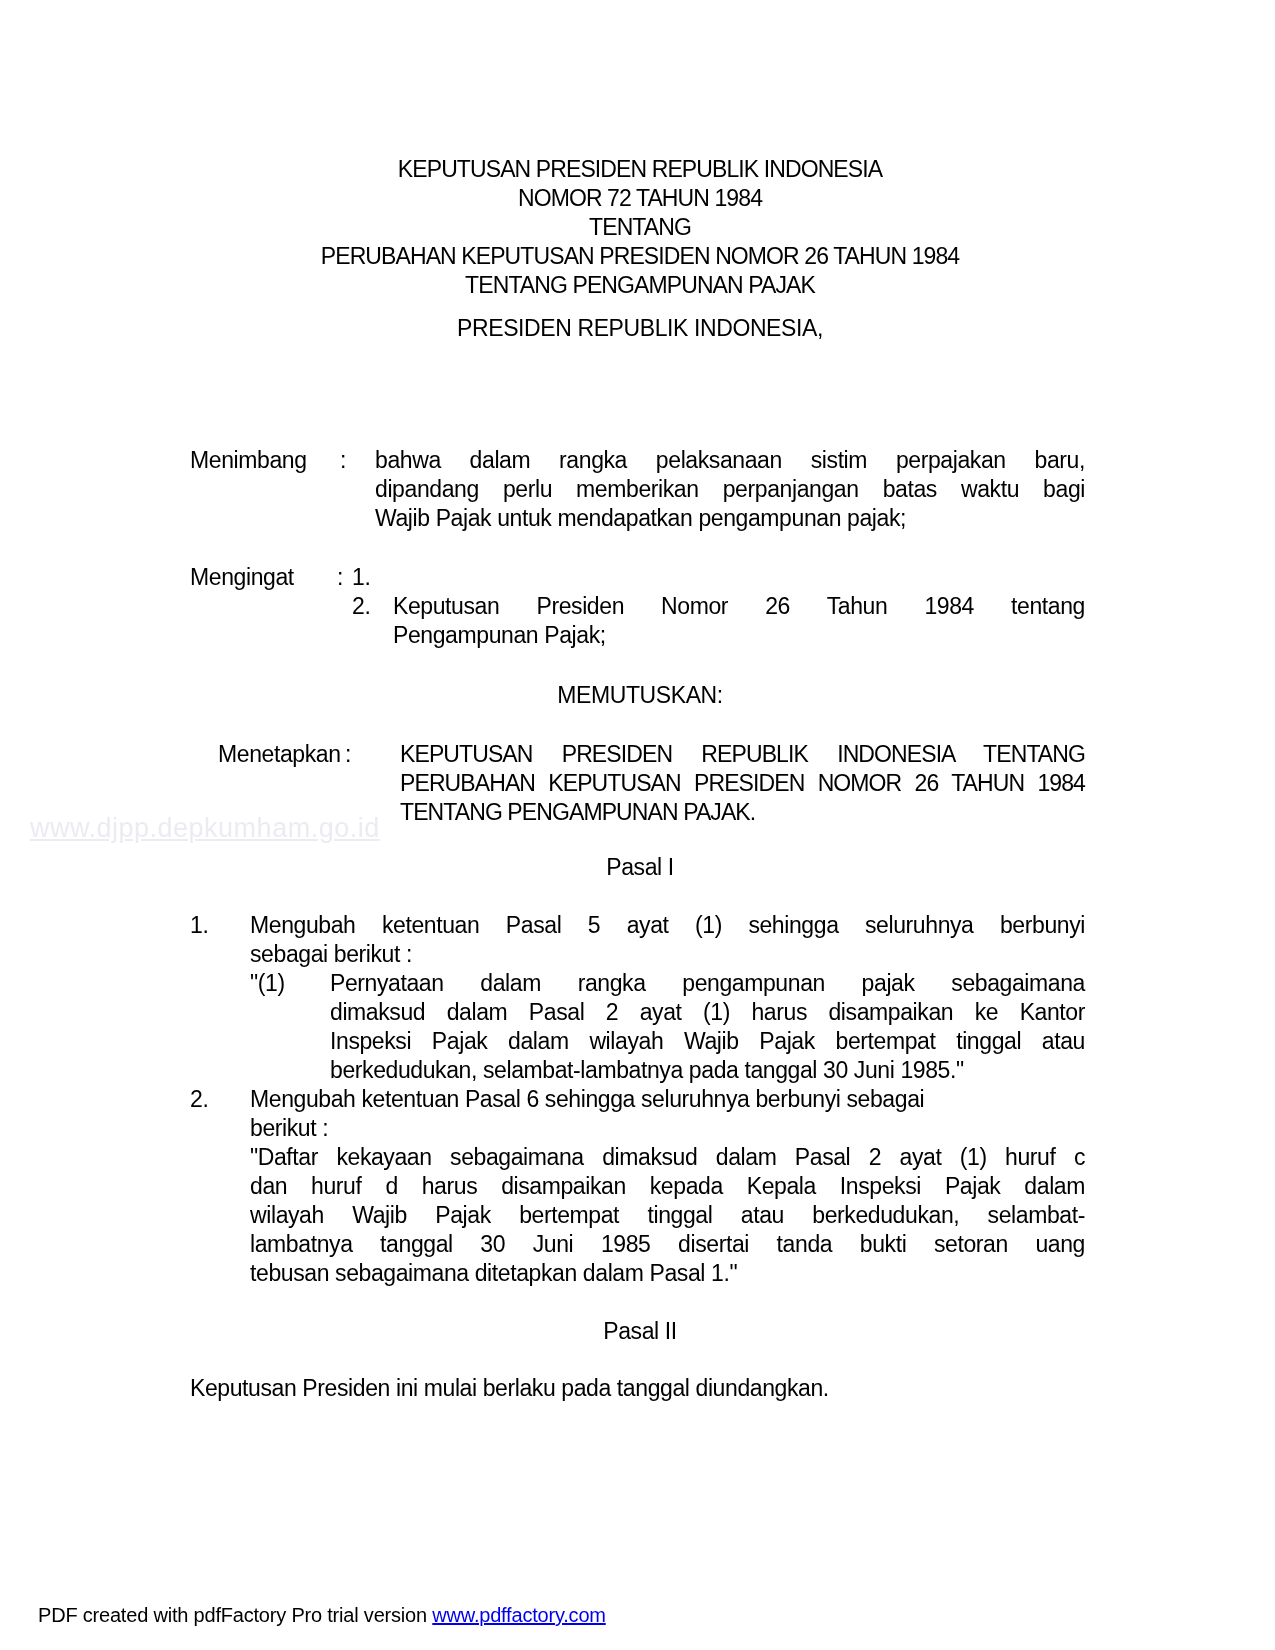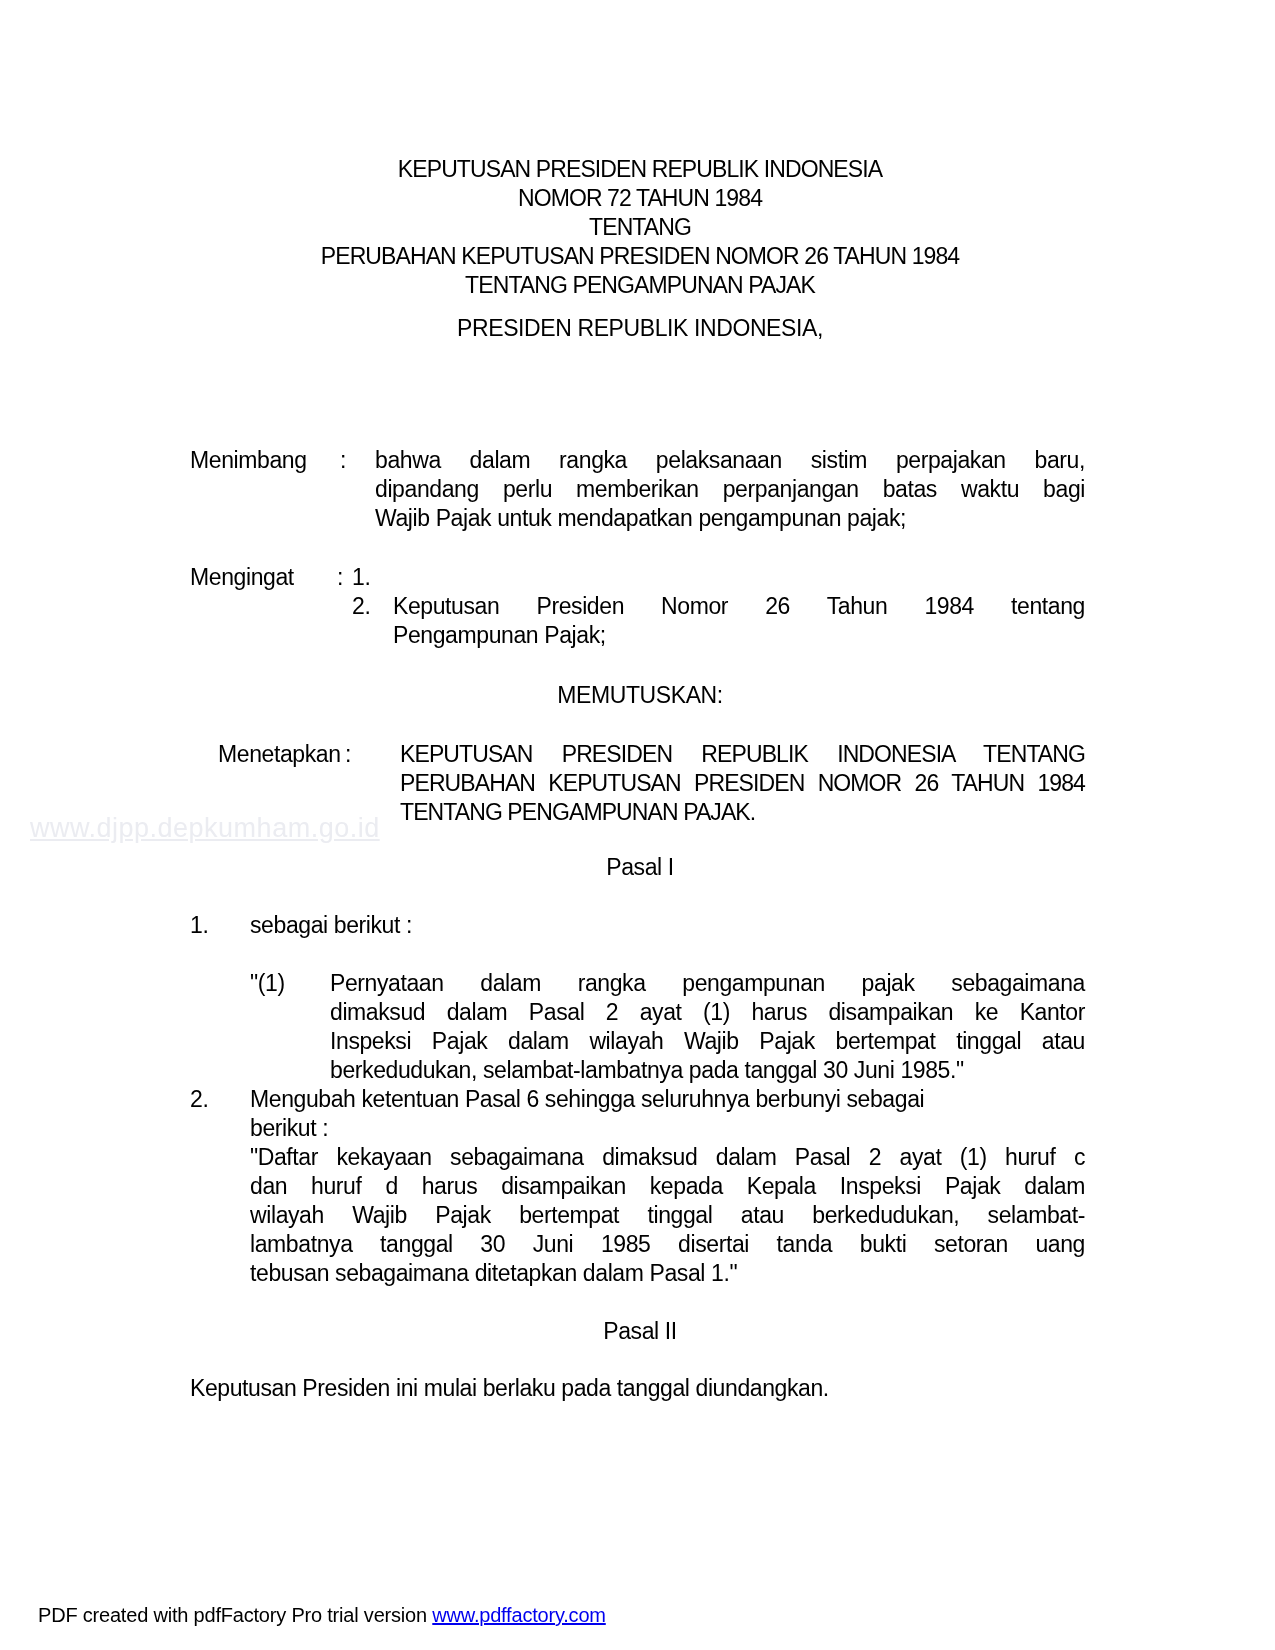--- a/index.html
+++ b/index.html
@@ -88,20 +88,21 @@
   <div class="abs t caps block" style="left:400px; top:740px; width:685px;">
       <div class="ln just">KEPUTUSAN PRESIDEN REPUBLIK INDONESIA TENTANG</div>
       <div class="ln just">PERUBAHAN KEPUTUSAN PRESIDEN NOMOR 26 TAHUN 1984</div>
       <div class="ln">TENTANG PENGAMPUNAN PAJAK.</div>
     </div>
 
   <div class="abs t center nowrap" style="left:195px; top:853px; width:890px;">Pasal I</div>
 
   <div class="abs t" style="left:190px; top:911px;">1.</div>
   <div class="abs t block" style="left:250px; top:911px; width:835px;">
+      <div class="ln just">Mengubah ketentuan Pasal 5 ayat (1) sehingga seluruhnya berbunyi</div>
       <div class="ln">sebagai berikut :</div>
     </div>
   <div class="abs t" style="left:250px; top:969px;">"(1)</div>
   <div class="abs t block" style="left:330px; top:969px; width:755px;">
       <div class="ln just">Pernyataan dalam rangka pengampunan pajak sebagaimana</div>
       <div class="ln just">dimaksud dalam Pasal 2 ayat (1) harus disampaikan ke Kantor</div>
       <div class="ln just">Inspeksi Pajak dalam wilayah Wajib Pajak bertempat tinggal atau</div>
       <div class="ln">berkedudukan, selambat-lambatnya pada tanggal 30 Juni 1985."</div>
     </div>
 

